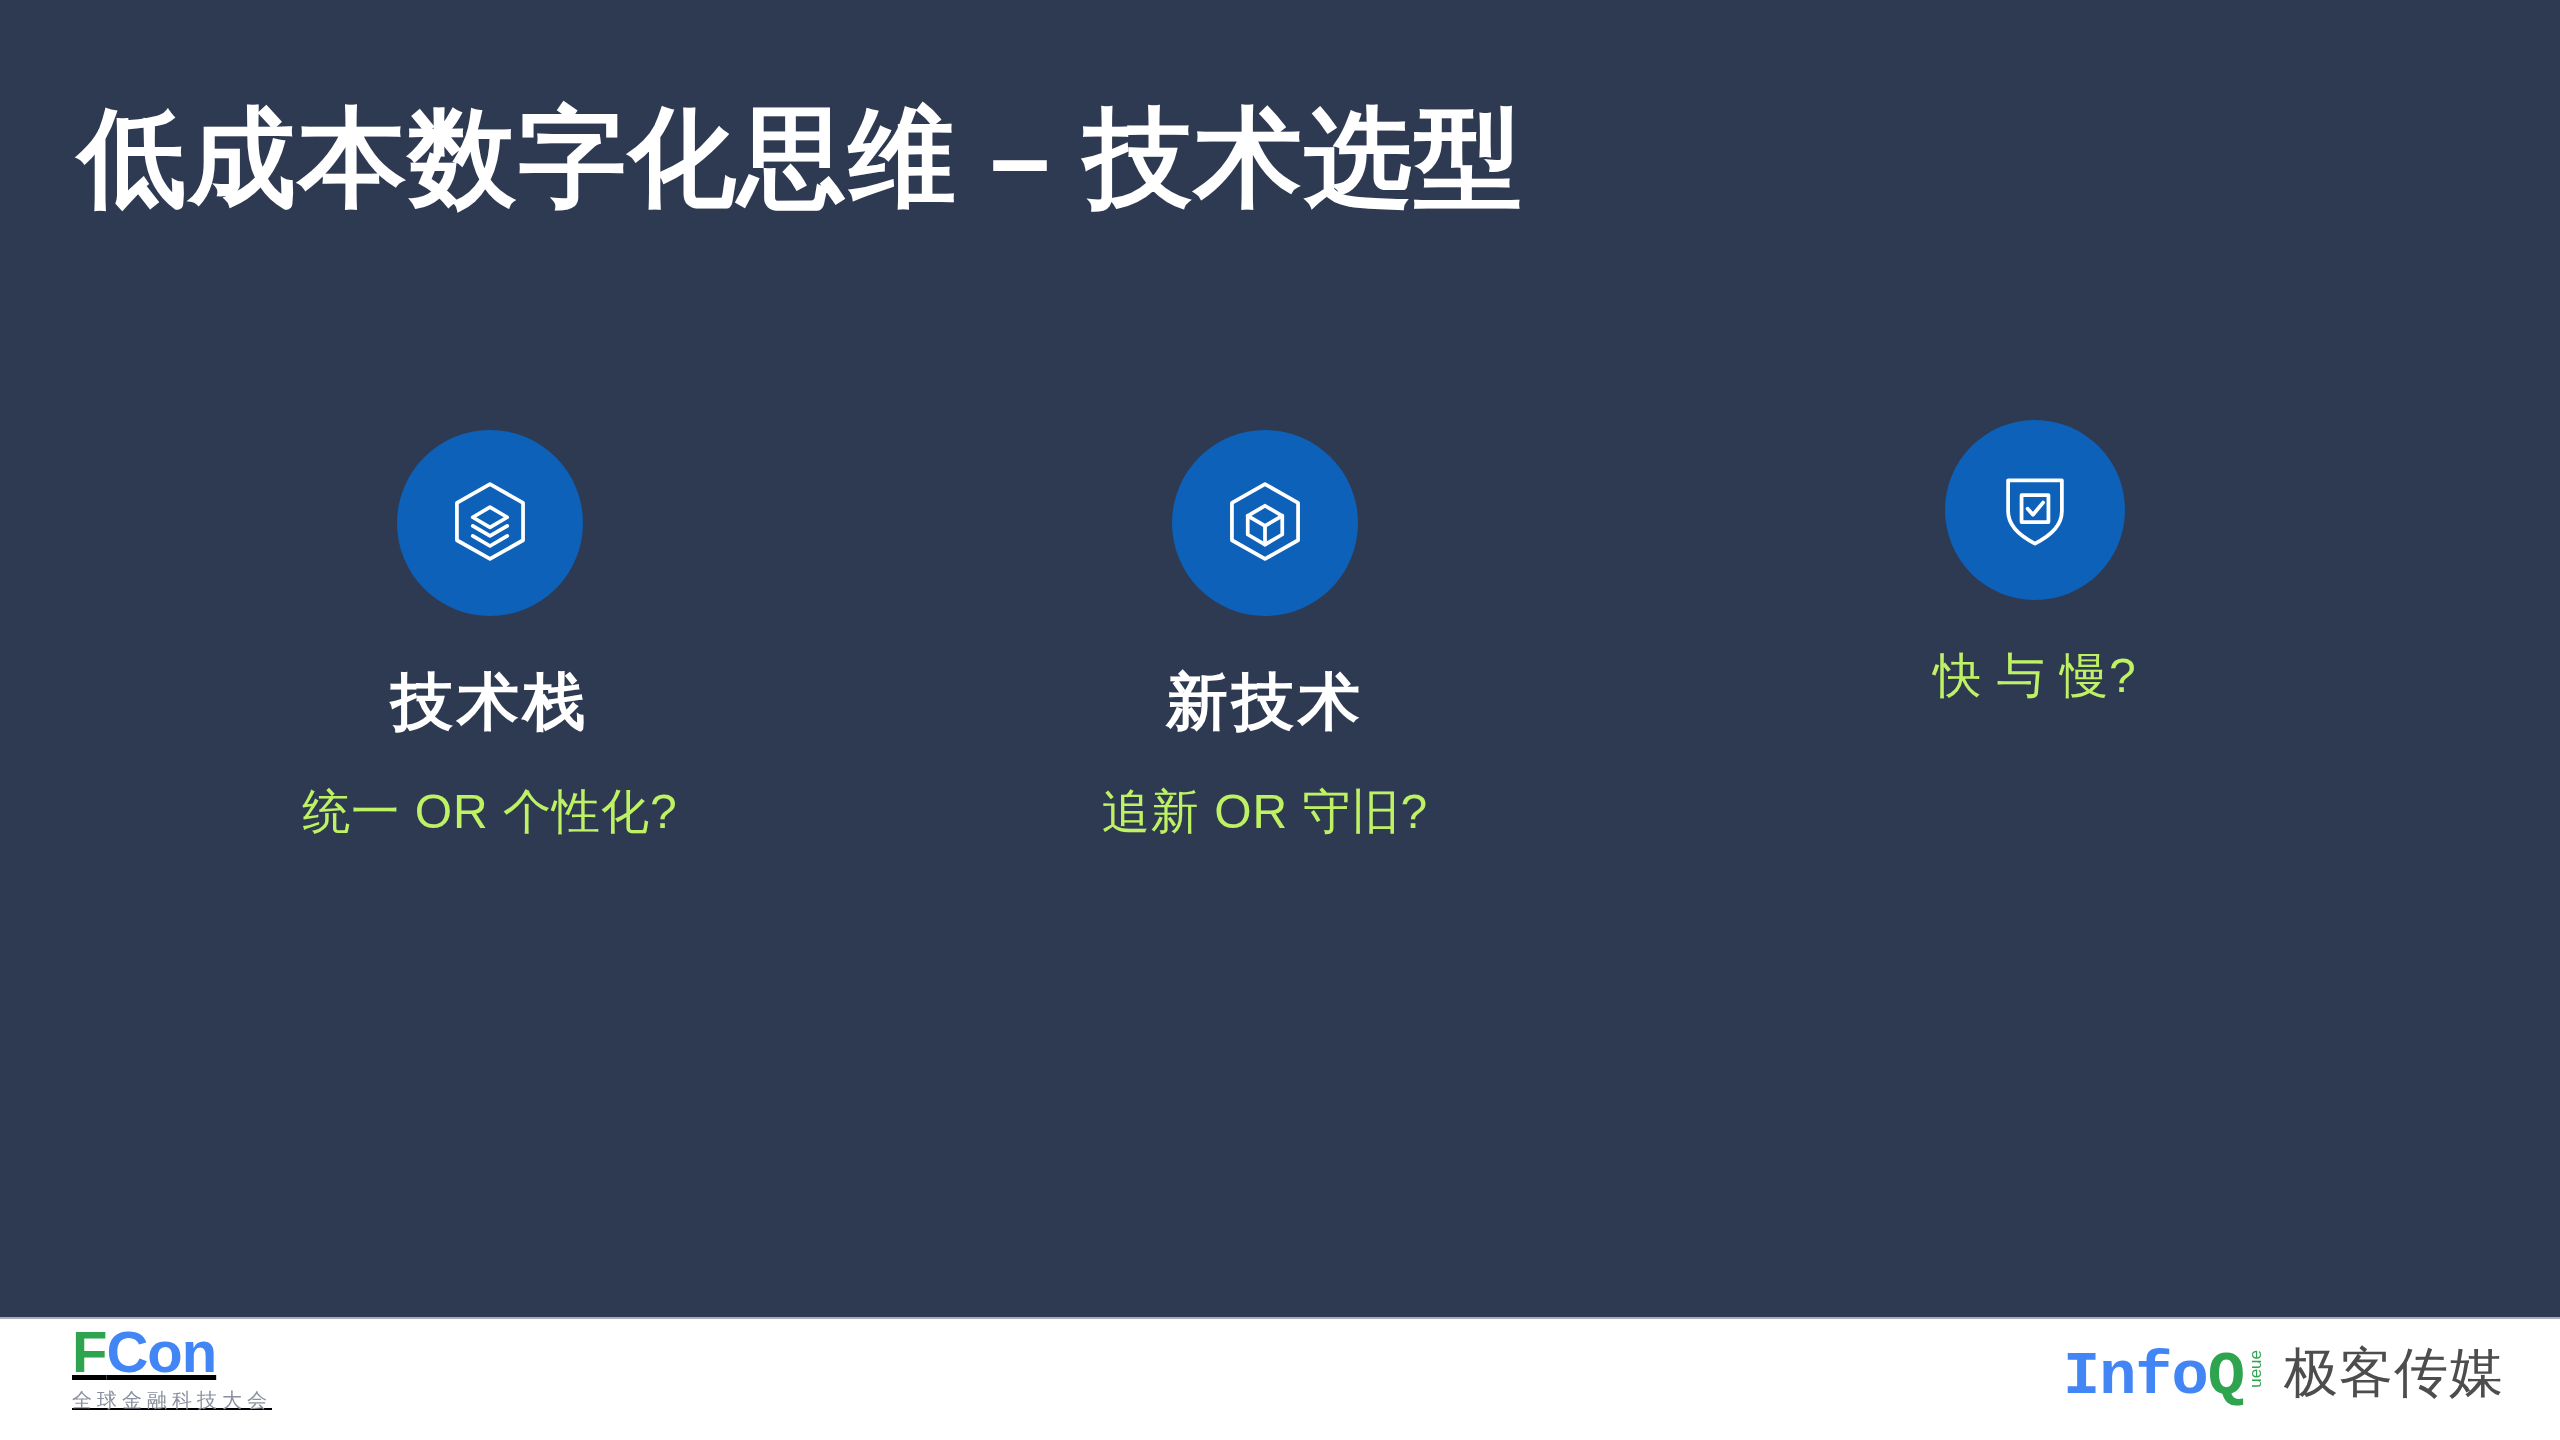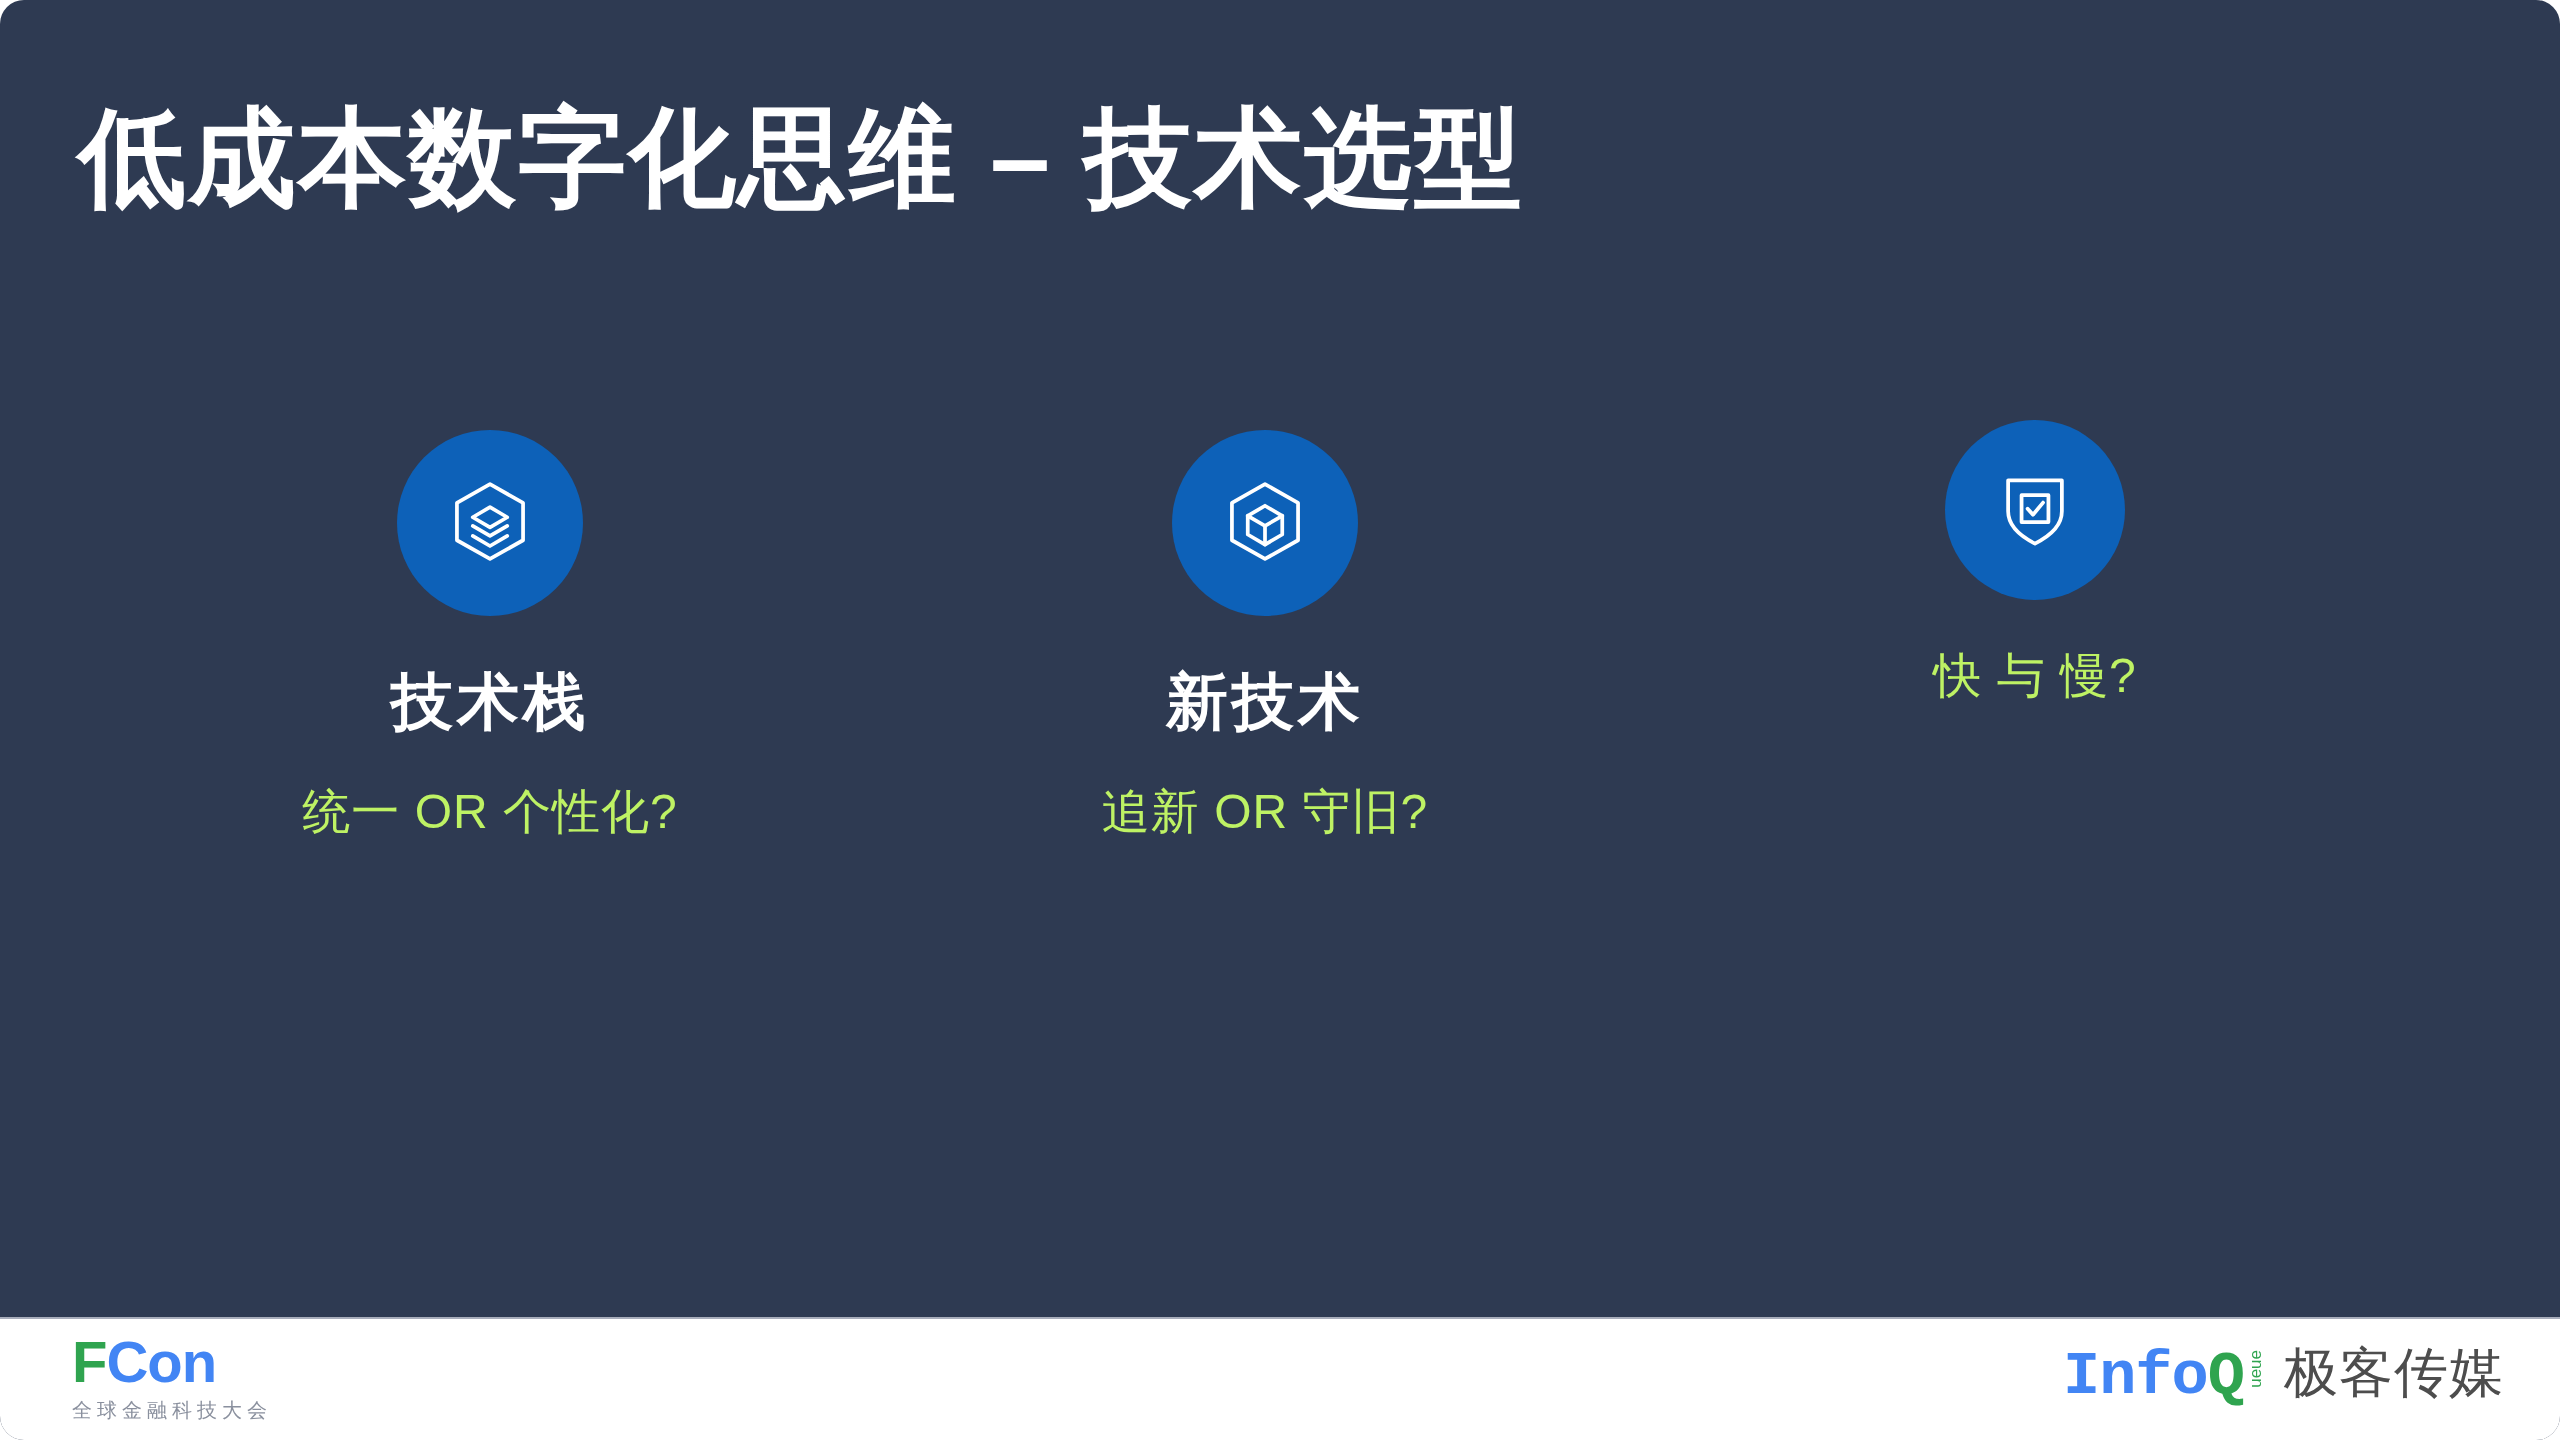--- a/index.html
+++ b/index.html
@@ -11,21 +11,20 @@
   body {
     font-family: "Liberation Sans", "DejaVu Sans", sans-serif;
   }
 
   .slide {
     position: relative;
     width: 2560px;
     height: 1440px;
     overflow: hidden;
     background: #2e3a52;
-    border-radius: 24px;
   }
 
   
   .slide-title {
     position: absolute;
     left: 78px;
     top: 22px;
     width: 2400px;
     color: #ffffff;
     font-family: "Liberation Sans", "DejaVu Sans", sans-serif;
@@ -111,22 +110,23 @@
     height: 123px;
     background: #ffffff;
     border-top: 2px solid #a8adbb;
     box-sizing: border-box;
   }
 
   
   .fcon {
     position: absolute;
     left: 72px;
-    top: 14px;
-    line-height: 1;
+    top: 4px;
+    line-height: 1;
+    text-decoration: underline;
   }
   .fcon-word {
     font-family: "Liberation Sans", "DejaVu Sans", sans-serif;
     font-weight: bold;
     font-size: 58px;
     letter-spacing: -1px;
     line-height: 1;
   }
   .fcon-f { color: #2fa44f; }
   .fcon-con { color: #4285f4; }

